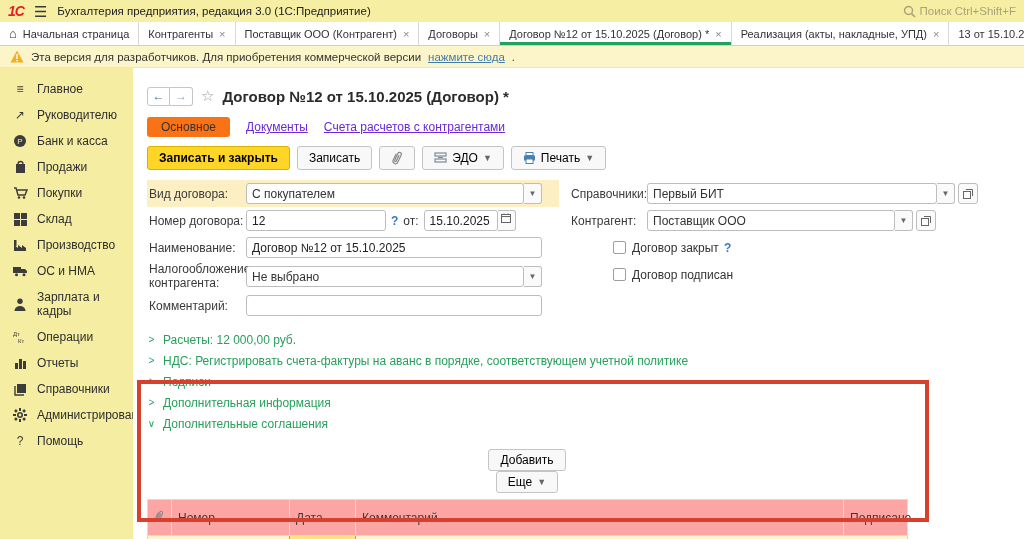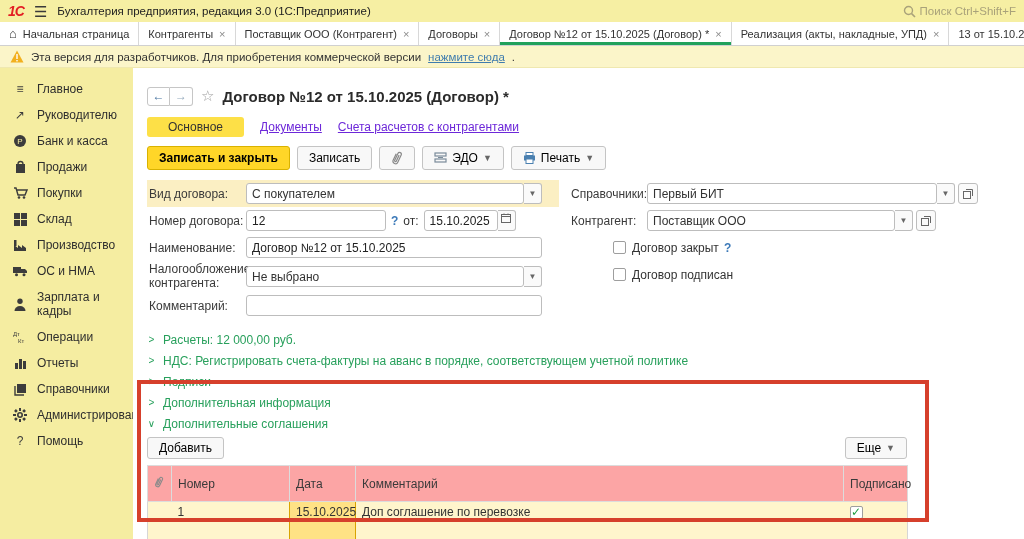--- a/index.html
+++ b/index.html
@@ -35,21 +35,21 @@
 
   
   .fhead { display:flex; align-items:center; gap:8px; height:24px; }
   .navbtn { width:23px; height:19px; border:1px solid #C6C6C6; background:#fff; border-radius:3px; font-size:12px; line-height:17px; text-align:center; cursor:pointer; }
   .navbtn.back { color:#44719E; border-radius:3px 0 0 3px; }
   .navbtn.fwd { color:#93A9BC; border-left:none; border-radius:0 3px 3px 0; margin-left:-8px; }
   .star { color:#9E9E9E; font-size:15px; cursor:pointer; }
   .ftitle { font-size:15px; font-weight:bold; color:#2b2b2b; }
 
   .navtabs { display:flex; align-items:center; gap:16px; margin-top:8px; height:22px; }
-  .pill { background:#fde047; border-radius:3px; padding:3px 21px; font-size:12px; cursor:pointer; }
+  .pill { background:#f97316; border-radius:3px; padding:3px 14px; font-size:12px; cursor:pointer; }
   .flink { color:#6d28d9; text-decoration:underline; cursor:pointer; }
 
   .toolbar { display:flex; gap:7px; margin-top:8px; }
   .btn { height:24px; border:1px solid #C4C4C4; background:#F8F8F8; border-radius:3px; padding:0 11px; font-size:12px; display:inline-flex; align-items:center; gap:5px; cursor:pointer; }
   .btn.primary { background:#FFD628; border-color:#D9B200; font-weight:bold; }
   .caret { font-size:9px; color:#666; }
 
   
   .formgrid { display:flex; margin-top:10px; }
   .fcol-l { width:412px; flex:none; }
@@ -68,21 +68,21 @@
   .cb { width:13px; height:13px; border:1px solid #9E9E9E; border-radius:2px; background:#fff; display:inline-flex; align-items:center; justify-content:center; margin-right:6px; cursor:pointer; flex:none; }
   .cbrow { display:flex; align-items:center; min-height:27px; padding-left:44px; }
 
   
   .sections { margin-top:10px; }
   .sec { color:#28A05C; font-size:12px; height:21px; display:flex; align-items:center; gap:7px; cursor:pointer; }
   .chev { font-size:10px; width:9px; text-align:center; }
 
   
   .agr { width:760px; margin-top:2px; }
-  .agr-toolbar { display:flex; align-items:center; justify-content:space-between; margin:3px 0 6px 0; }
+  .agr-toolbar { display:flex; align-items:center; justify-content:space-between; margin:15px 0 6px 0;flex-direction:column; }
   .tbl { border:1px solid #D6D6D6; width:760px; border-collapse:collapse; table-layout:fixed; }
   .tbl th { background:#fca5a5; font-weight:normal; text-align:left; font-size:12px; color:#3a3a3a; padding:10px 6px; border:1px solid #DCDCDC; height:20px; }
   .tbl td { font-size:12px; padding:3px 6px; vertical-align:top; height:46px; }
   .rowsel td { background:#FFF5CC; }
   td.cellsel { background:#FFE285; border:1px solid #D9A300; }
   .tick { color:#1E9E40; font-weight:bold; font-size:12px; }
 
   
   .annotation { position:absolute; left:4px; top:312px; width:792px; height:142px; border:4px solid #D6402C; pointer-events:none; }
 

